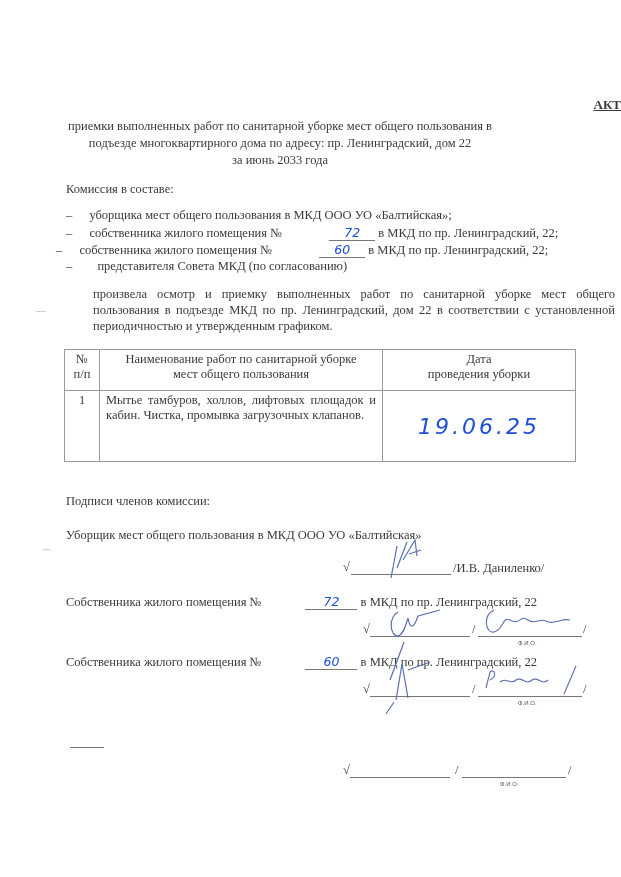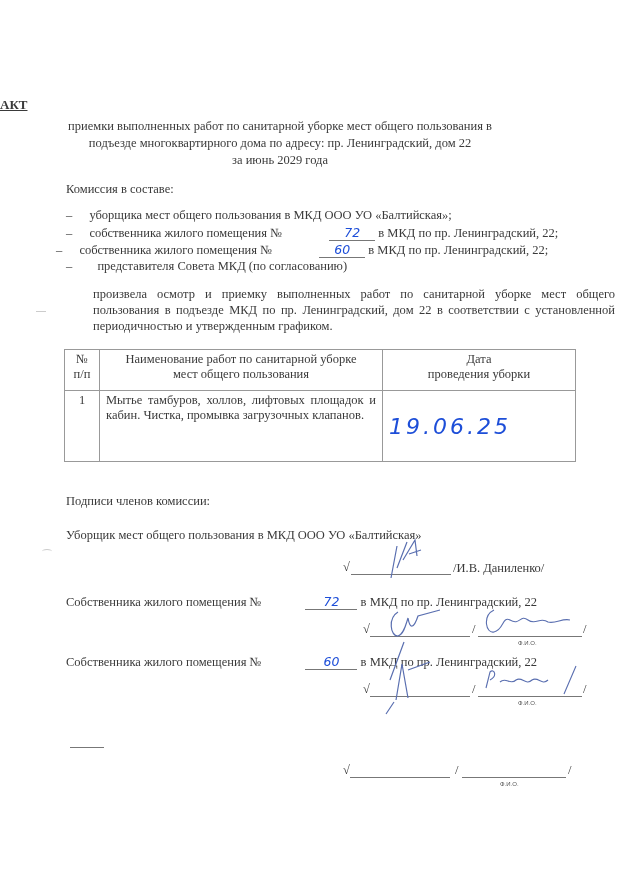--- a/index.html
+++ b/index.html
@@ -2,48 +2,48 @@
 <html><head>
 <meta charset="utf-8">
 <style>
   html, body { margin: 0; padding: 0; background: #ffffff; }
   body {
     width: 621px; height: 877px; position: relative; overflow: hidden;
     font-family: "Liberation Serif", "DejaVu Serif", serif;
     color: #3a3a3a; font-size: 12.5px;
   }
   .abs { position: absolute; white-space: nowrap; }
-  .title { left: 0; width: 621px; text-align: left; top: 97px; font-weight: bold; text-decoration: underline; font-size: 13px; }
+  .title { left: 0; width: 621px; text-align: right; top: 97px; font-weight: bold; text-decoration: underline; font-size: 13px; }
   .subtitle { left: 0; width: 560px; text-align: center; line-height: 17px; font-size: 12.5px; }
   .hand { color: #1d4ed8; font-family: "DejaVu Sans", sans-serif; font-style: italic; margin-left: 44px; }
   .line { position: absolute; border-bottom: 1px solid #777; }
   .small { font-size: 6px; color: #555; font-family: "Liberation Sans", sans-serif; }
   table.works {
     position: absolute; left: 64px; top: 349px; width: 512px;
     border-collapse: collapse; font-size: 12.5px; color: #3a3a3a;
   }
   table.works td, table.works th {
     border: 1px solid #999; font-weight: normal; vertical-align: top; padding: 2px 6px;
   }
   table.works th { text-align: center; height: 36px; }
   table.works td.num { text-align: center; width: 22px; }
   table.works td.desc { text-align: justify; width: 270px; height: 66px; line-height: 15px; }
-  table.works td.date { vertical-align: middle; font-size: 22px; letter-spacing: 3px; border-radius: 10px; }
+  table.works td.date { text-align: center; vertical-align: middle; font-size: 22px; letter-spacing: 3px; border-radius: 10px; }
   .para { left: 66px; width: 522px; white-space: normal; text-align: justify; line-height: 16px; margin-left: 27px; }
   .sig { position: absolute; }
 </style>
 </head>
 <body>
 
 <div>
 
   <div class="abs title">АКТ</div>
   <div class="abs subtitle" style="top:118px">приемки выполненных работ по санитарной уборке мест общего пользования в</div>
   <div class="abs subtitle" style="top:135px">подъезде многоквартирного дома по адресу: пр. Ленинградский, дом 22</div>
-  <div class="abs subtitle" style="top:152px">за июнь 2029 года</div>
+  <div class="abs subtitle" style="top:152px">за июнь 2033 года</div>
 
   <div class="abs" style="left:66px; top:182px">Комиссия в составе:</div>
 
   <div class="abs" style="left:66px; top:208px">
     <span>–</span>
     <span style="margin-left:14px">уборщика мест общего пользования в МКД ООО УО «Балтийская»;</span>
   </div>
   <div class="abs" style="left:66px; top:225px">
     <span>–</span>
     <span style="margin-left:14px">собственника жилого помещения №</span>

